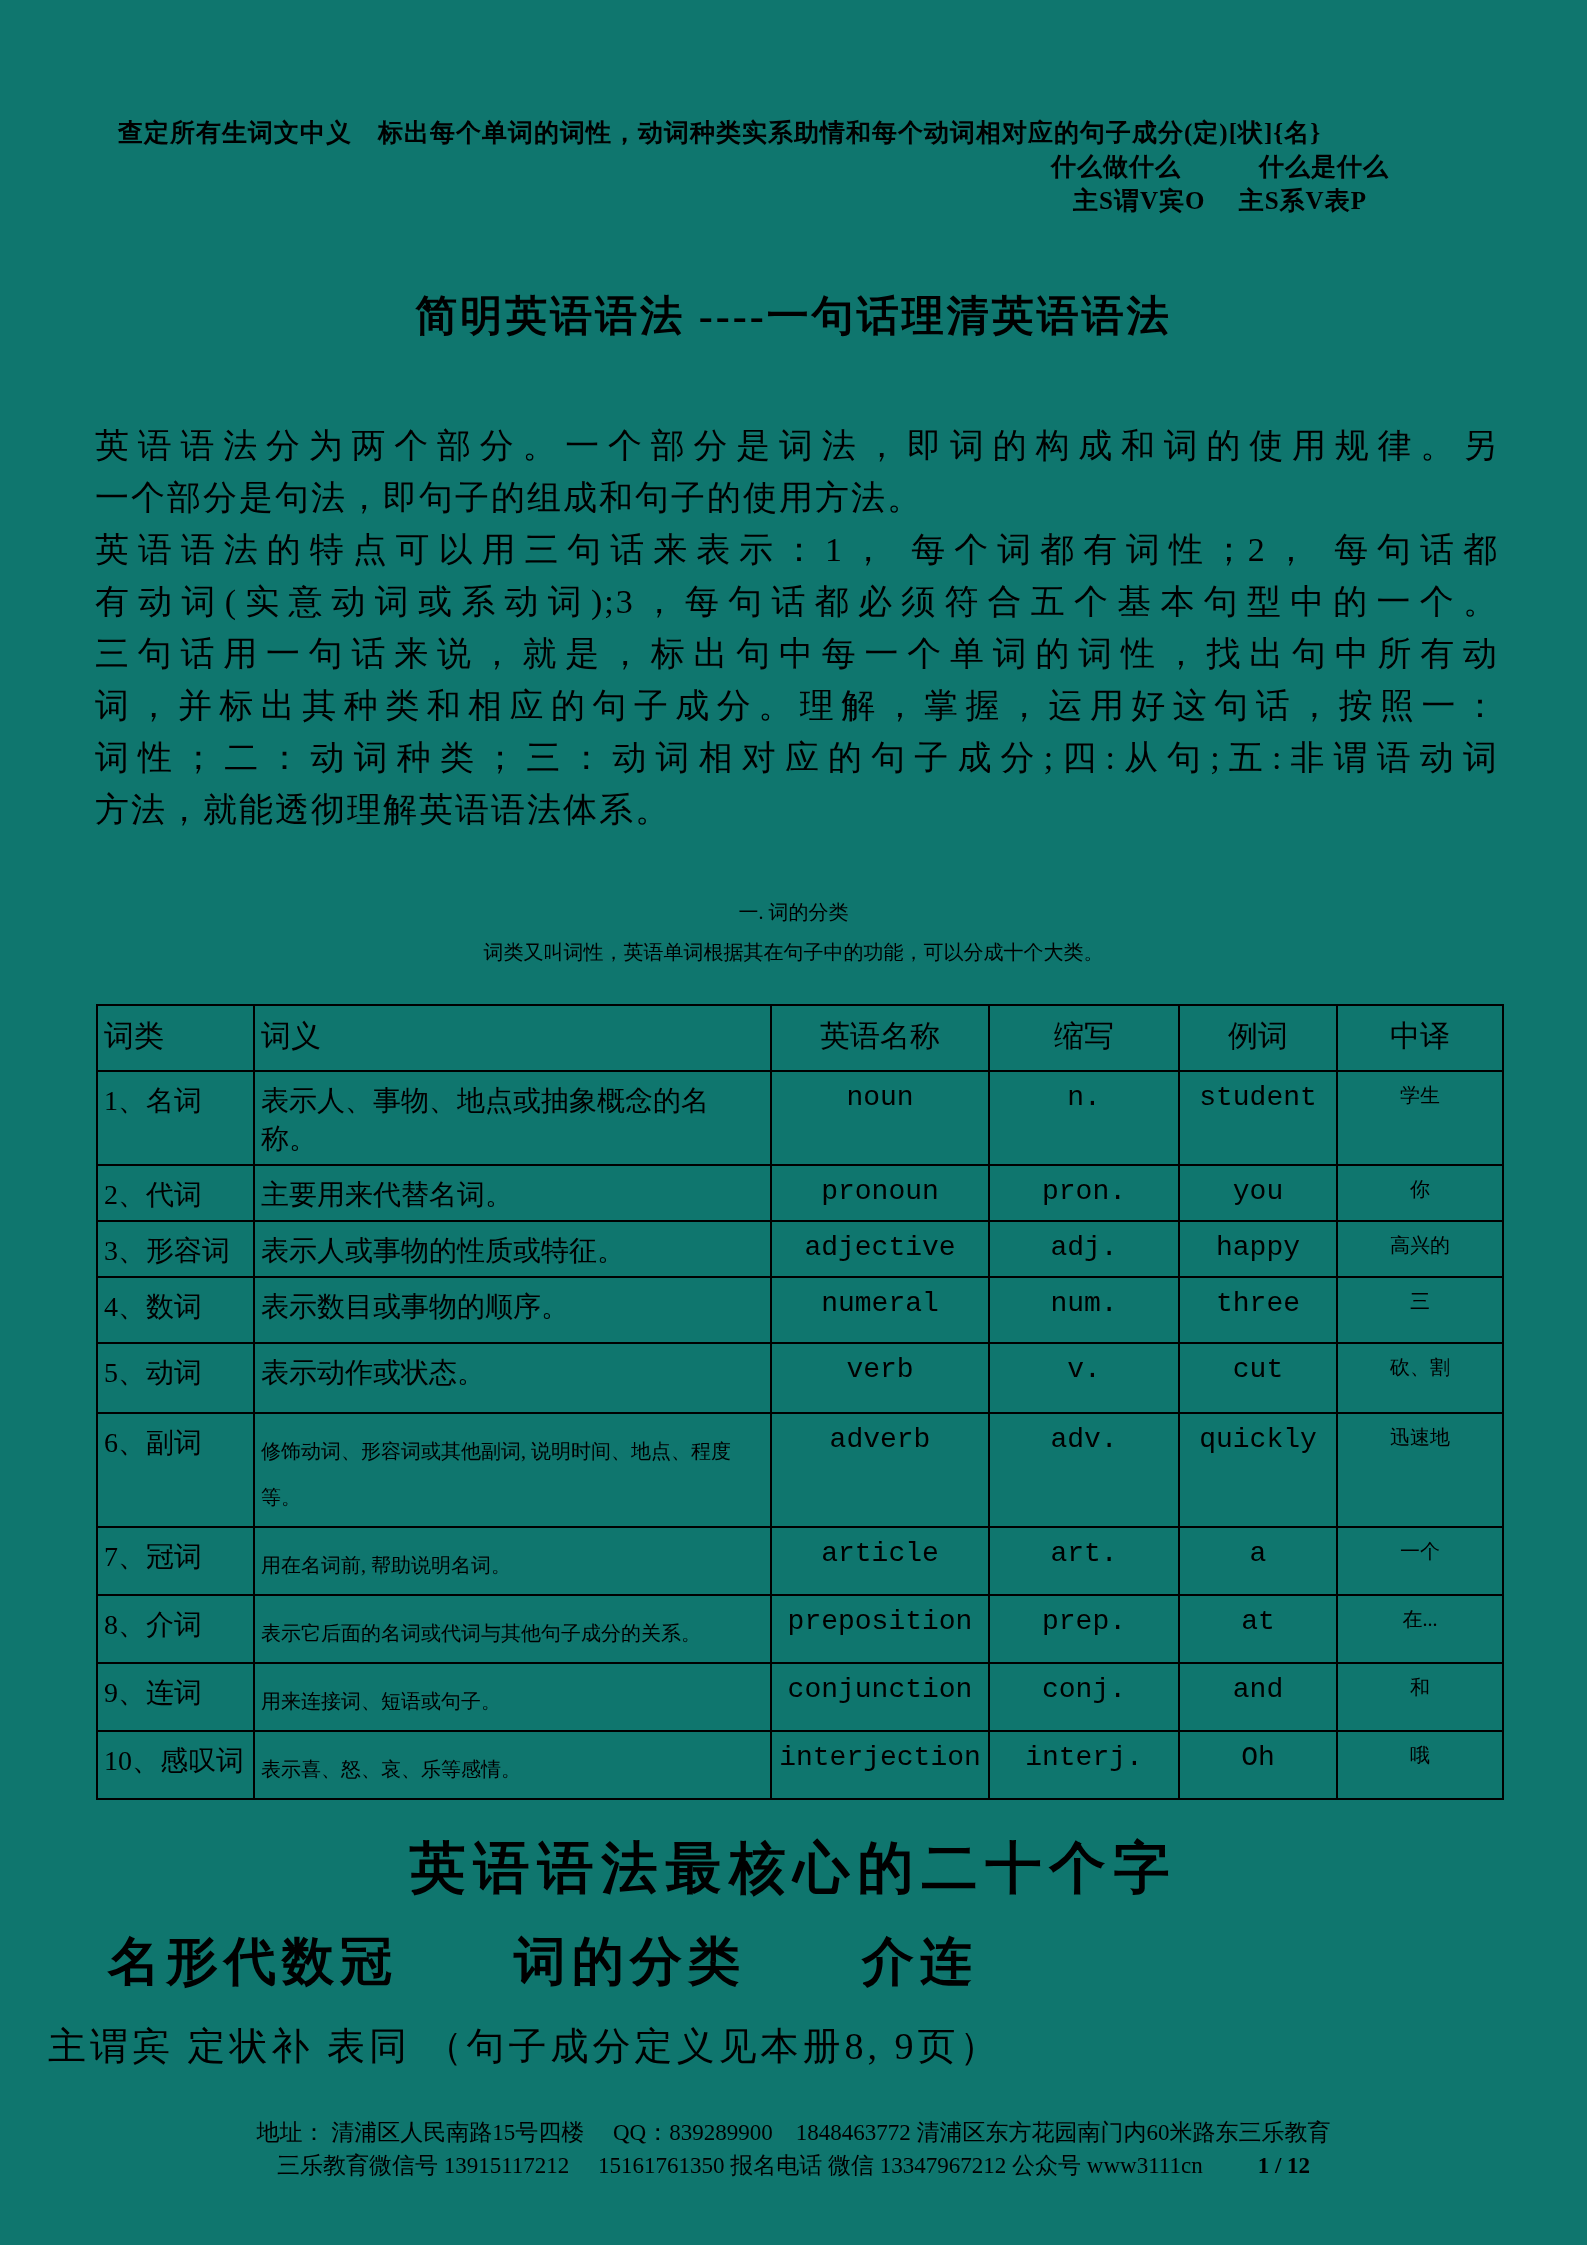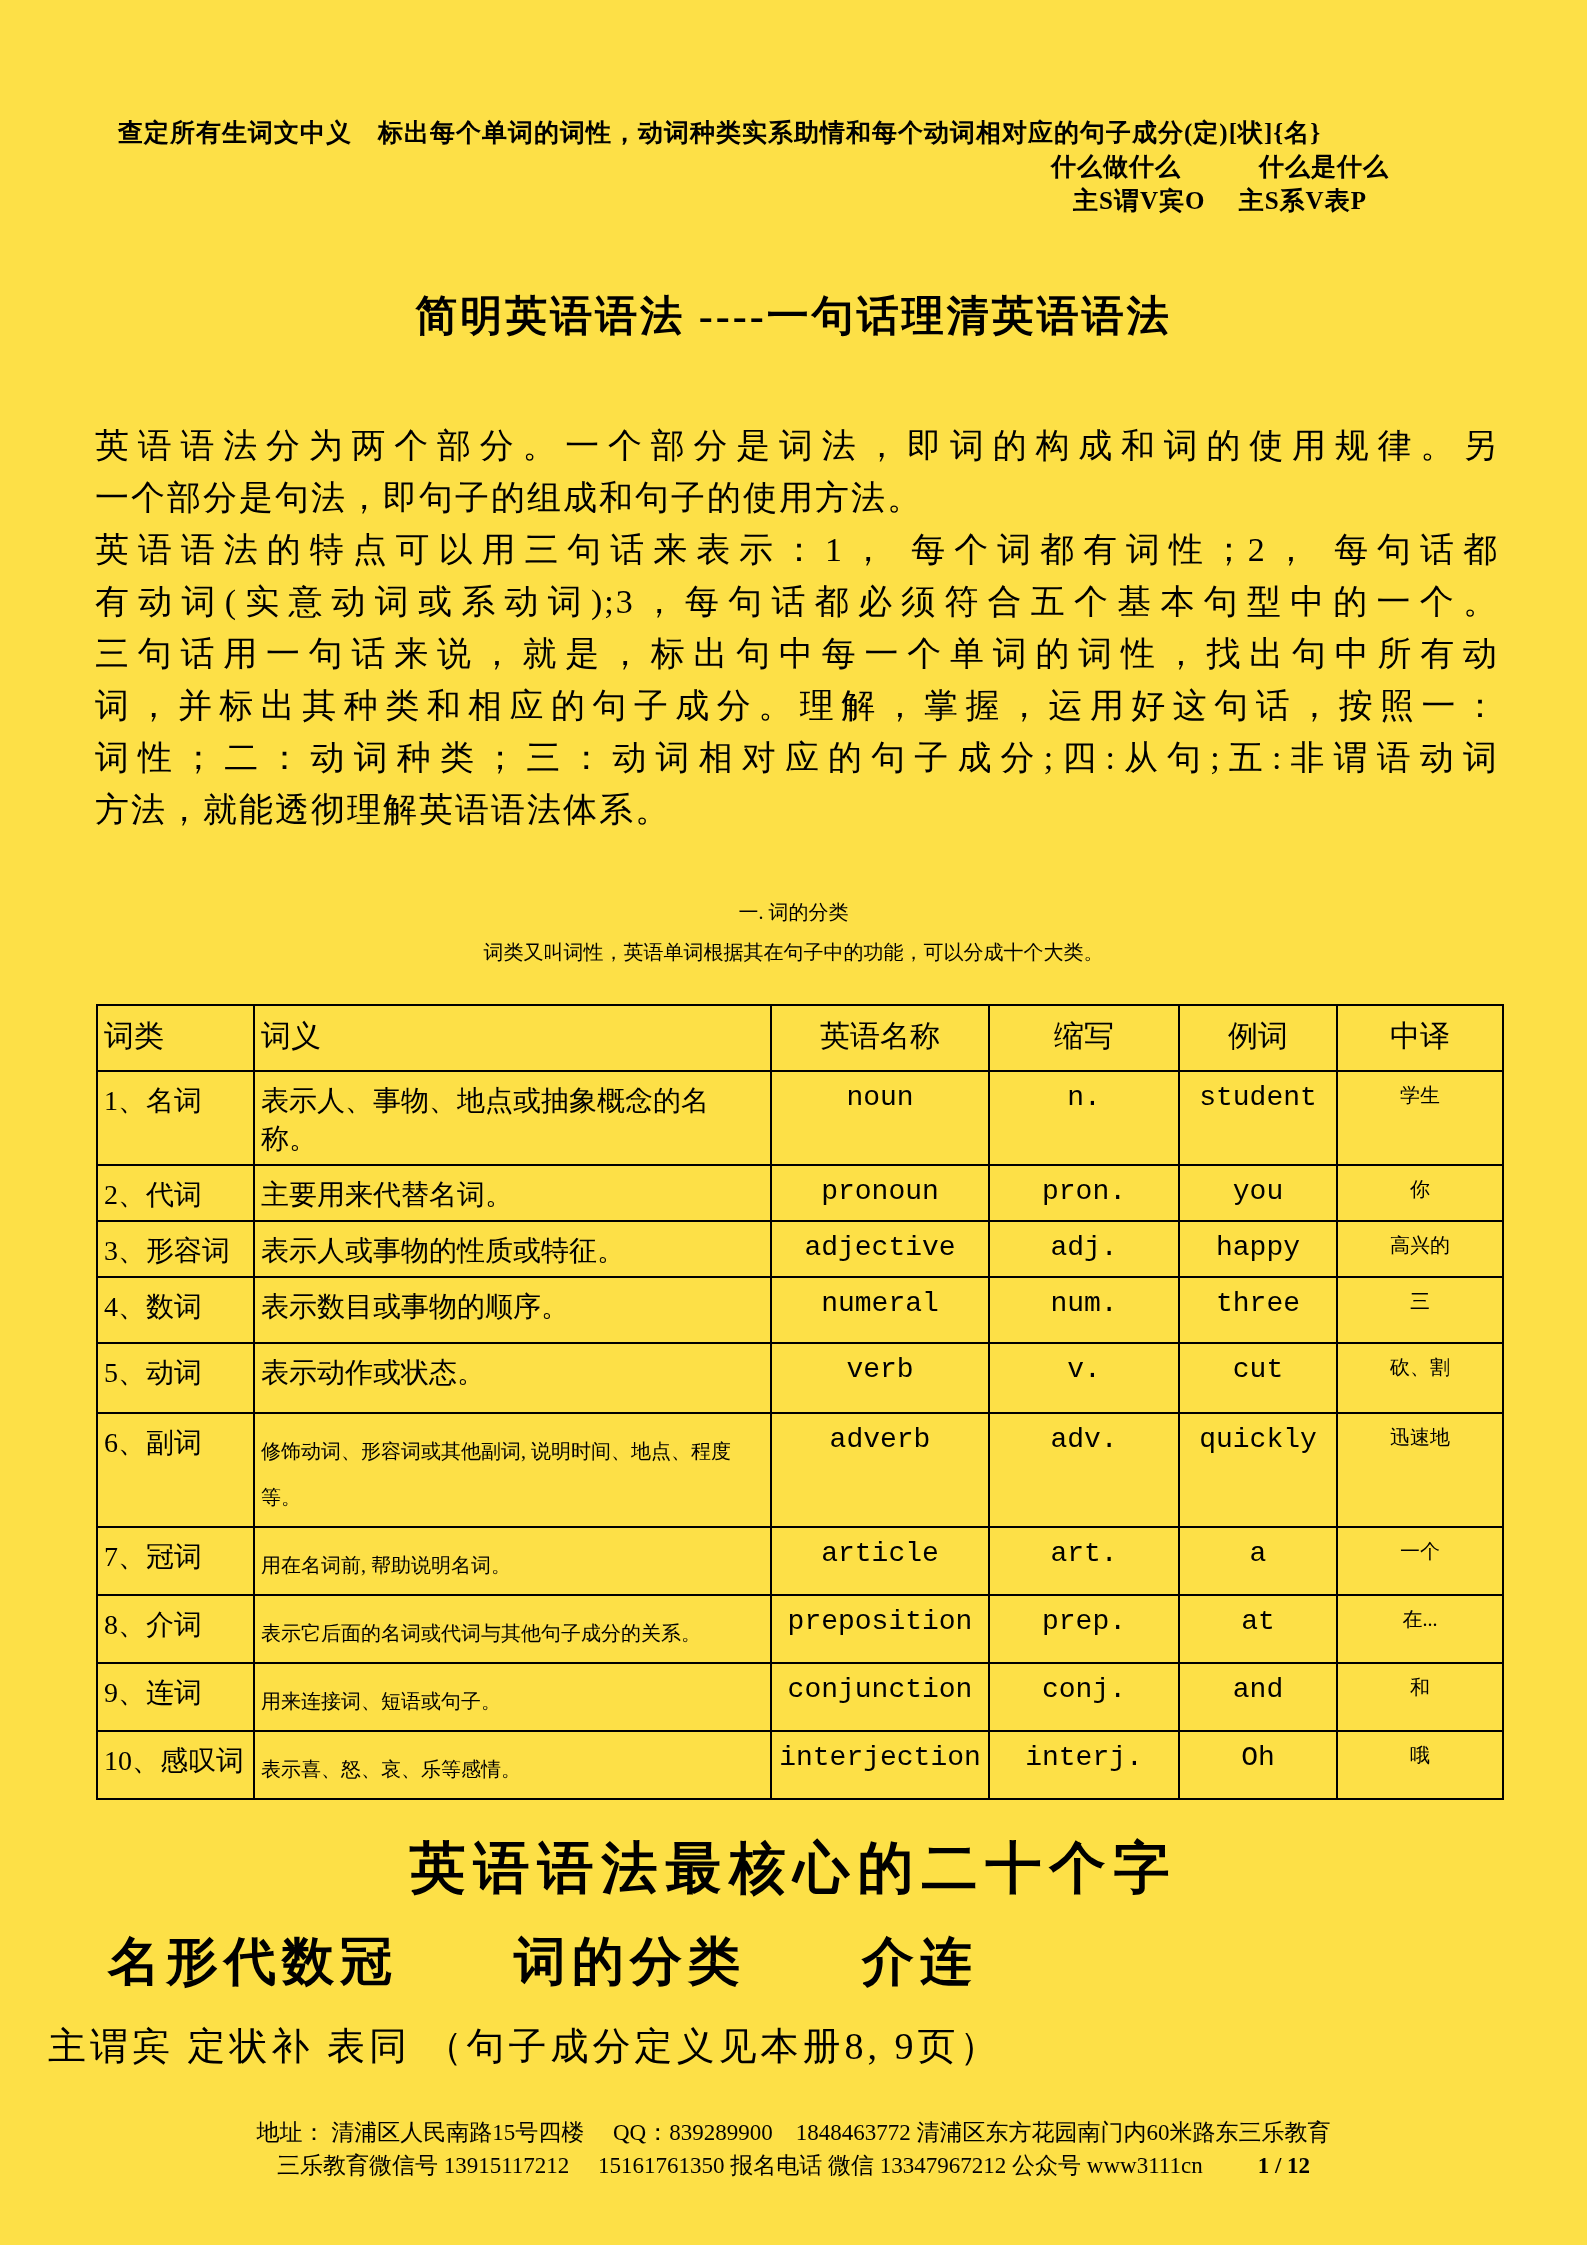--- a/index.html
+++ b/index.html
@@ -2,21 +2,21 @@
 <html><head>
 <meta charset="utf-8">
 <style>
   * { margin: 0; padding: 0; box-sizing: border-box; }
   html, body { background: #888; }
   .page {
     position: relative;
     width: 1587px;
     height: 2245px;
     margin: 0 auto;
-    background: #fde047;
+    background: #0f766e;
     color: #000000;
     font-family: "Liberation Serif", "DejaVu Serif", serif;
     overflow: hidden;
   }
   
   .header-note {
     padding-top: 116px;
     font-weight: bold;
     font-size: 25px;
     line-height: 34px;

